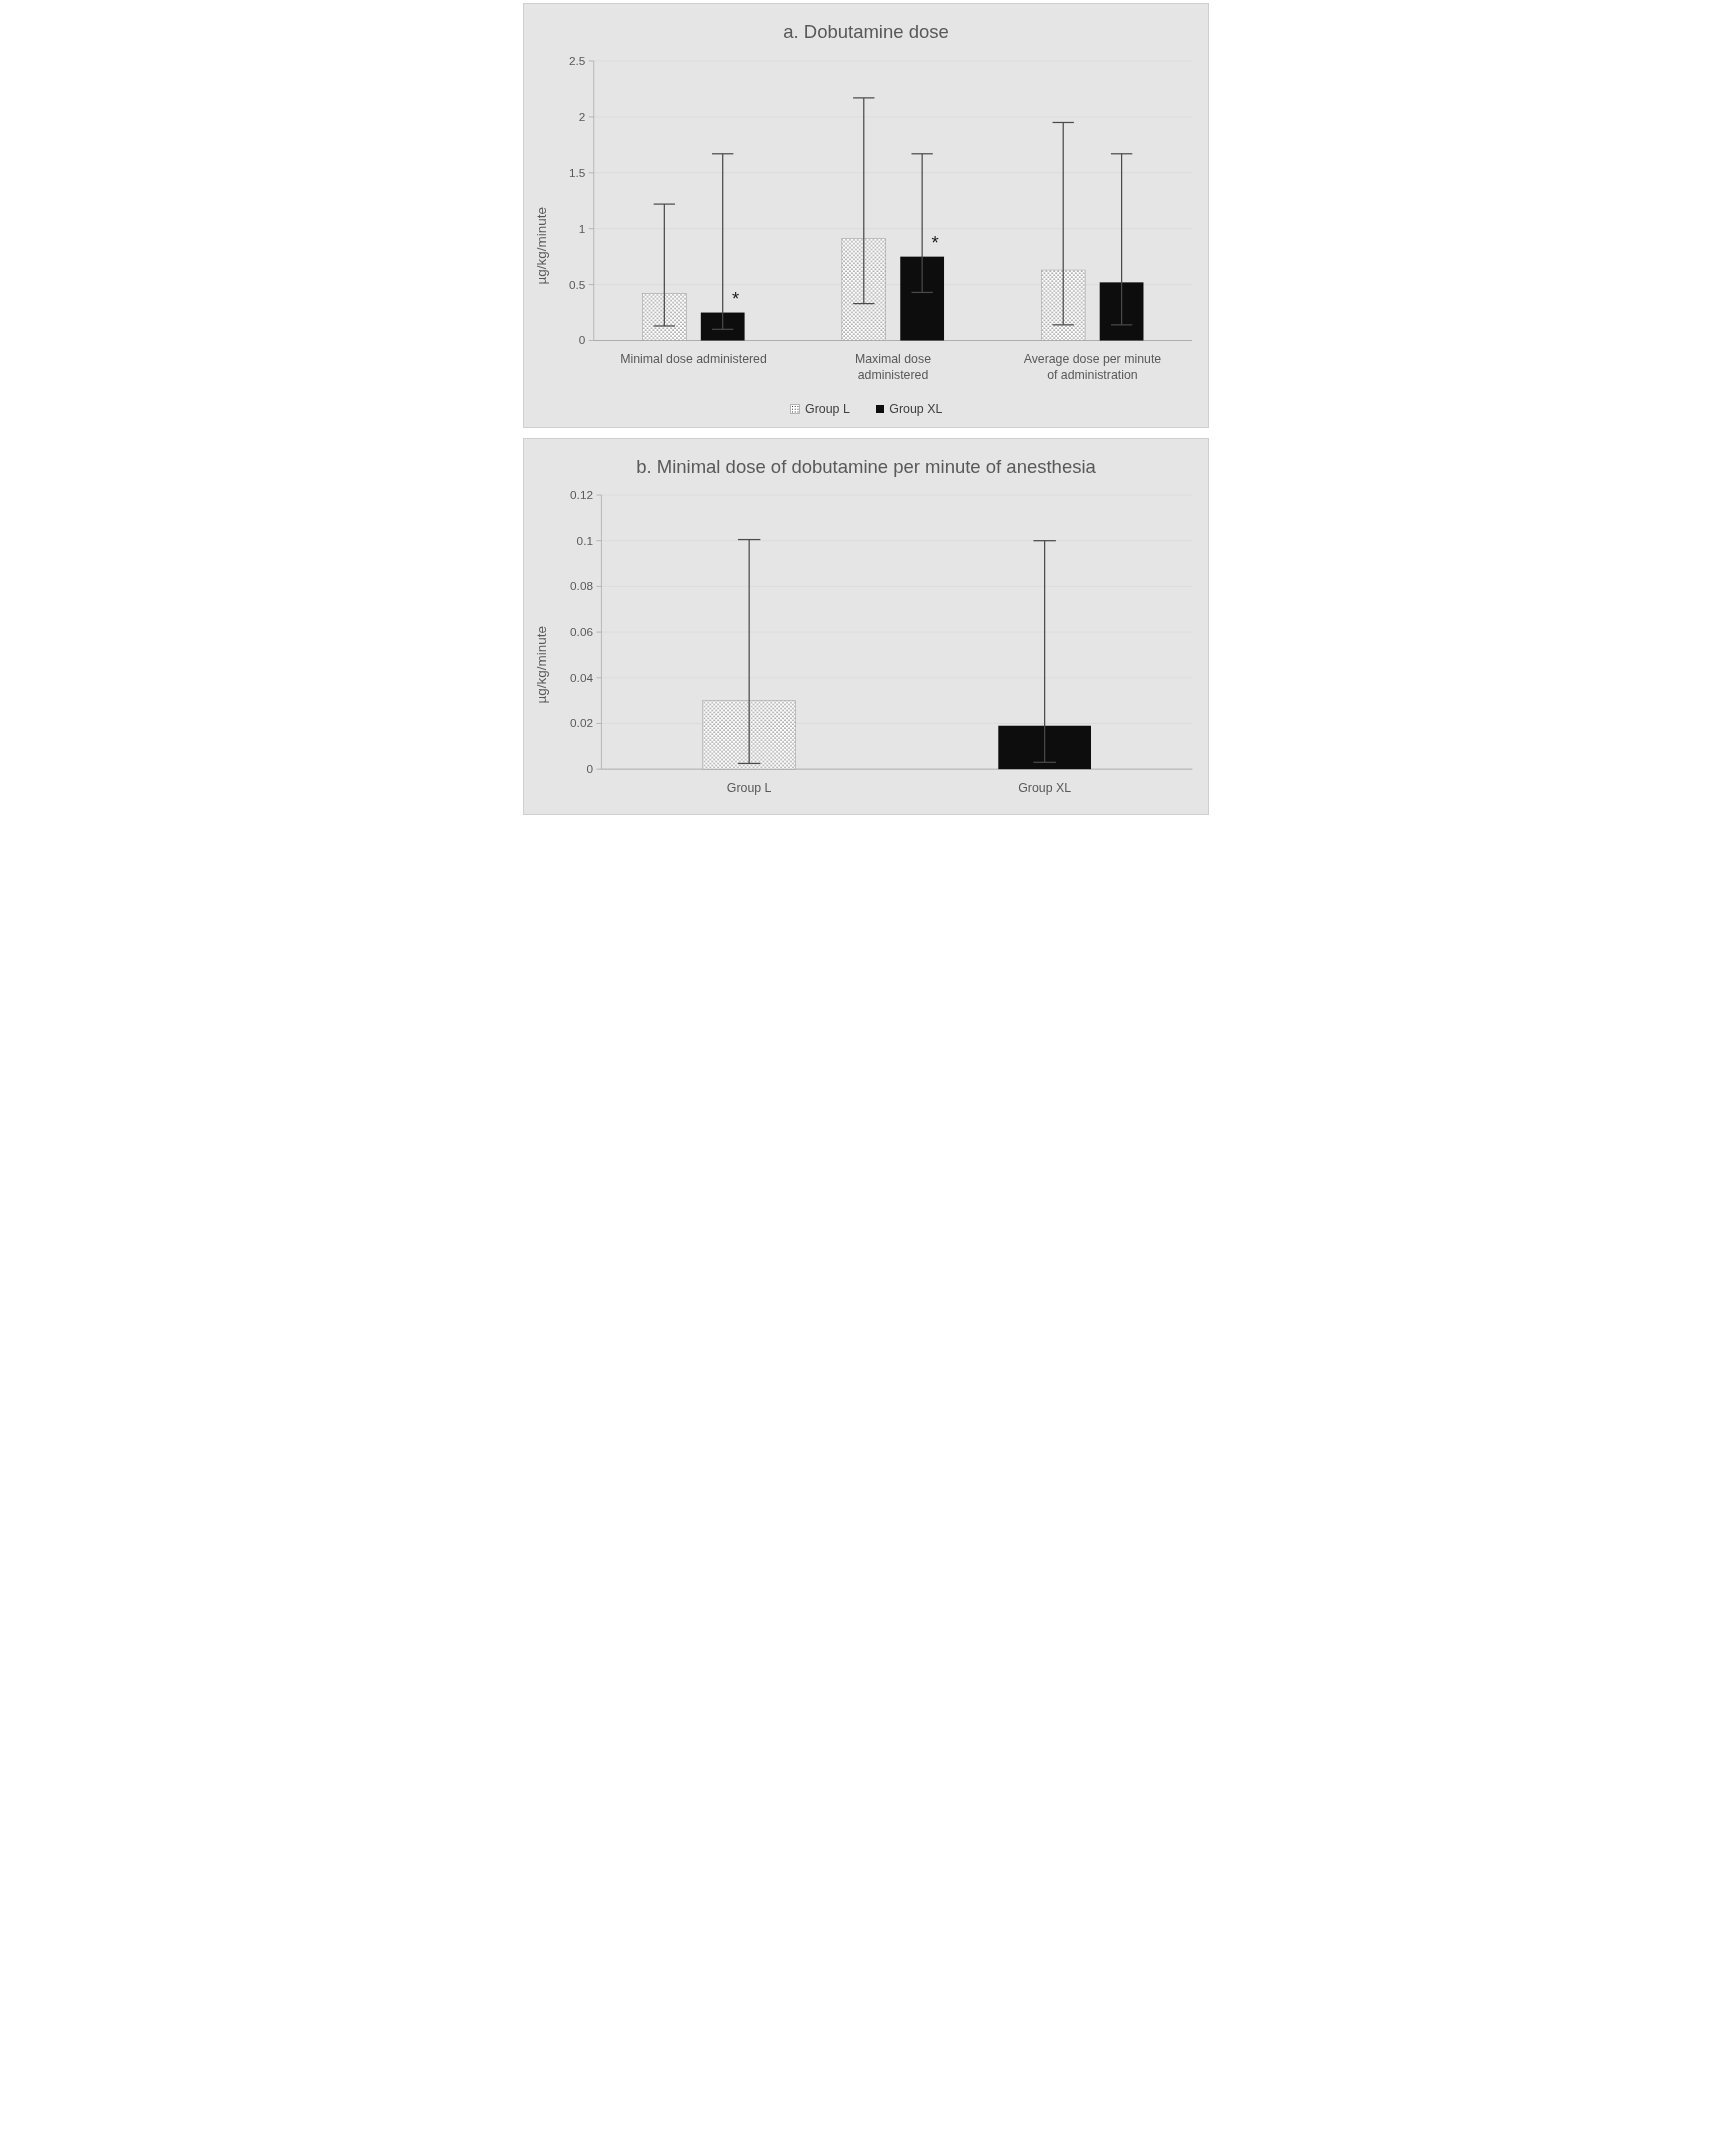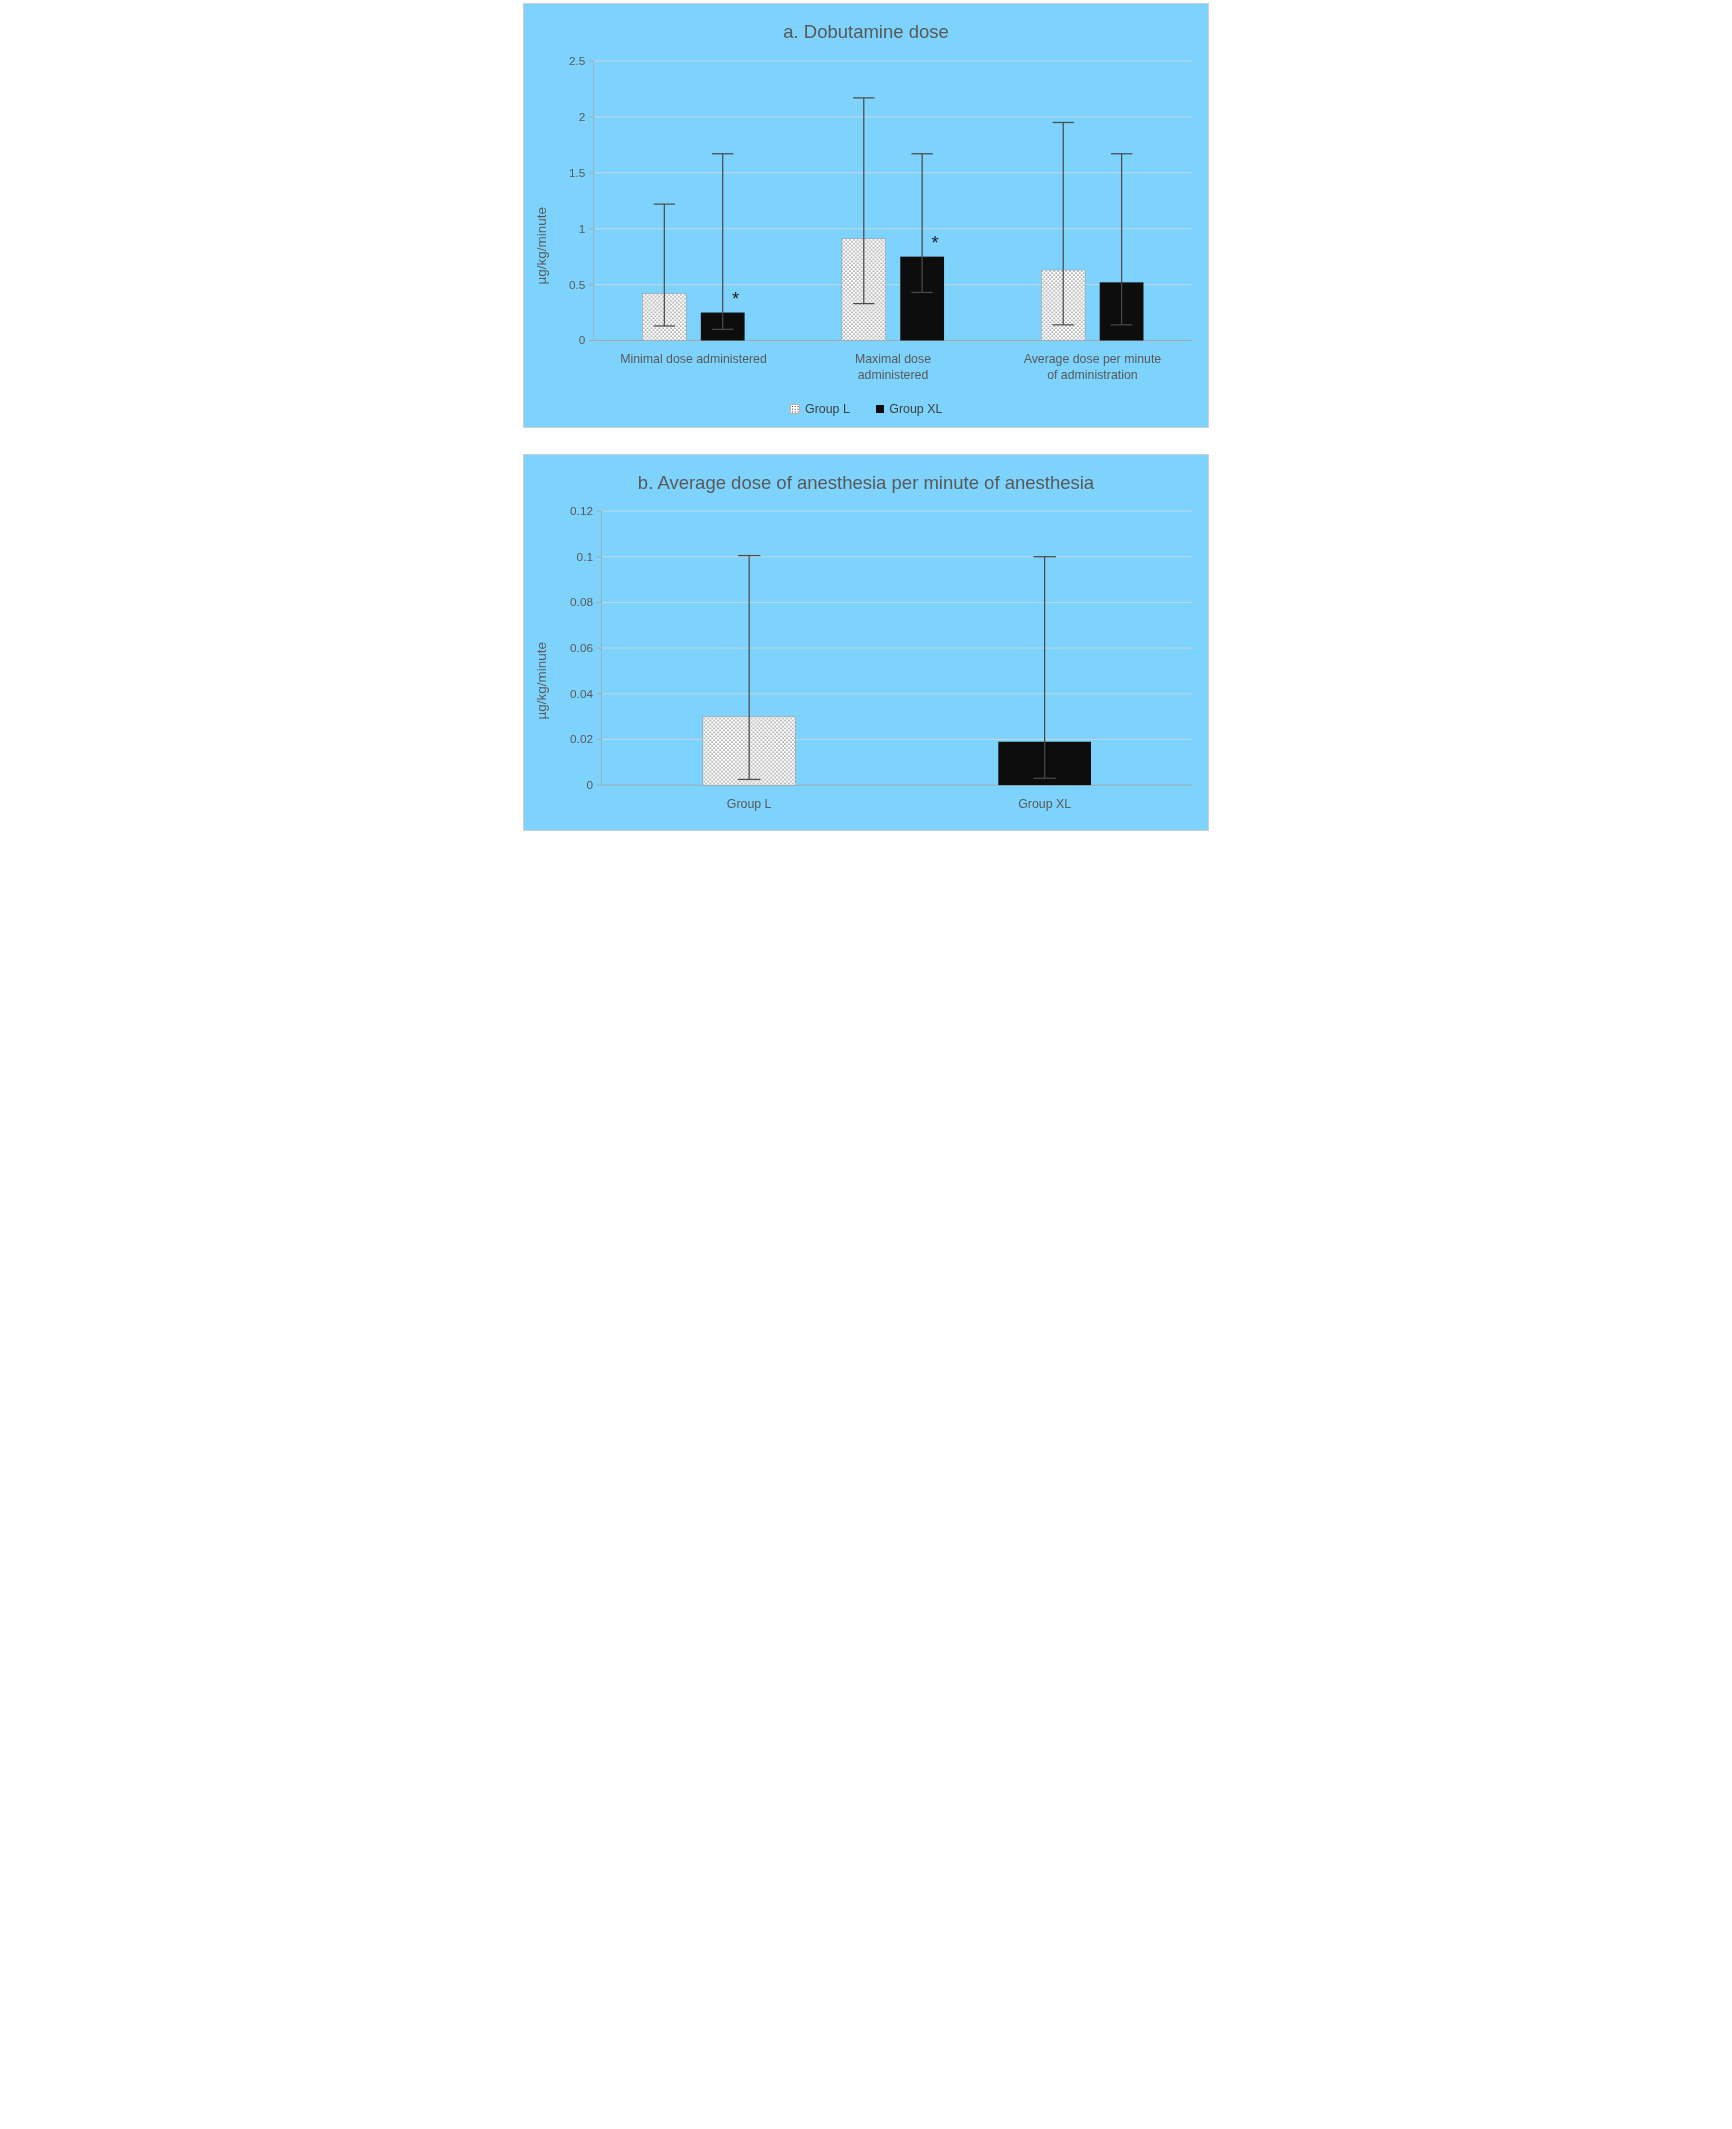--- a/index.html
+++ b/index.html
@@ -1,18 +1,18 @@
 <!DOCTYPE html>
 <html style="font-size:9px"><head>
 <meta charset="utf-8">
 <style>
   html,body{margin:0;padding:0;background:#ffffff;}
   body{font-family:"Liberation Sans",sans-serif;color:#595959;}
   .page{width:693px;margin:0 auto;padding:3.4px;box-sizing:border-box;background:#fff;}
-  .panel{border:1.1px solid #cfcfcf;background:#7dd3fc;padding:6.7px 7.9px 11.2px;margin-bottom:26px;box-sizing:border-box;}
+  .panel{border:1.1px solid #cfcfcf;background:#e5e5e5;padding:6.7px 7.9px 11.2px;margin-bottom:10px;box-sizing:border-box;}
   .chart-title{font-weight:400;font-size:18.5px;line-height:1.3;color:#595959;text-align:center;margin:9px auto 7.9px;max-width:539px;}
   .chart-wrap{display:flex;align-items:stretch;}
   .ylabel-col{width:20px;display:flex;align-items:center;justify-content:center;}
   .ylabel{writing-mode:vertical-rl;transform:rotate(180deg);font-size:13.5px;color:#595959;white-space:nowrap;padding-bottom:39px;}
   svg{display:block;}
   svg text{font-family:"Liberation Sans",sans-serif;}
   .legend{display:flex;justify-content:center;align-items:center;gap:26px;margin-top:2.2px;}
   .legend-item{display:flex;align-items:center;gap:5px;font-size:12.4px;color:#404040;}
   .swatch{width:8.4px;height:8.4px;display:inline-block;flex:0 0 auto;}
   .swatch-dotted{background-color:#fff;background-image:radial-gradient(#111 0.7px, transparent 0.8px);background-size:2.8px 2.8px;border:0.6px solid #b5b5b5;}
@@ -95,21 +95,21 @@
         <span>Group L</span>
       </span>
       <span class="legend-item">
         <span class="swatch swatch-solid"></span>
         <span>Group XL</span>
       </span>
     </div>
   </section>
 
   <section class="panel">
-    <h2 class="chart-title">b. Average dose of anesthesia per minute of anesthesia</h2>
+    <h2 class="chart-title">b. Minimal dose of dobutamine per minute of anesthesia</h2>
     <div class="chart-wrap">
       <div class="ylabel-col">
         <div class="ylabel">µg/kg/minute</div>
       </div>
       <svg id="chart-b" width="646" height="316" viewBox="0 0 1150 562">
           <defs>
             <pattern id="dotsB" width="7" height="7" patternUnits="userSpaceOnUse">
               <rect width="7" height="7" fill="#ffffff"></rect>
               <circle cx="1.8" cy="1.8" r="1.1" fill="#1a1a1a"></circle>
               <circle cx="5.3" cy="5.3" r="1.1" fill="#1a1a1a"></circle>

